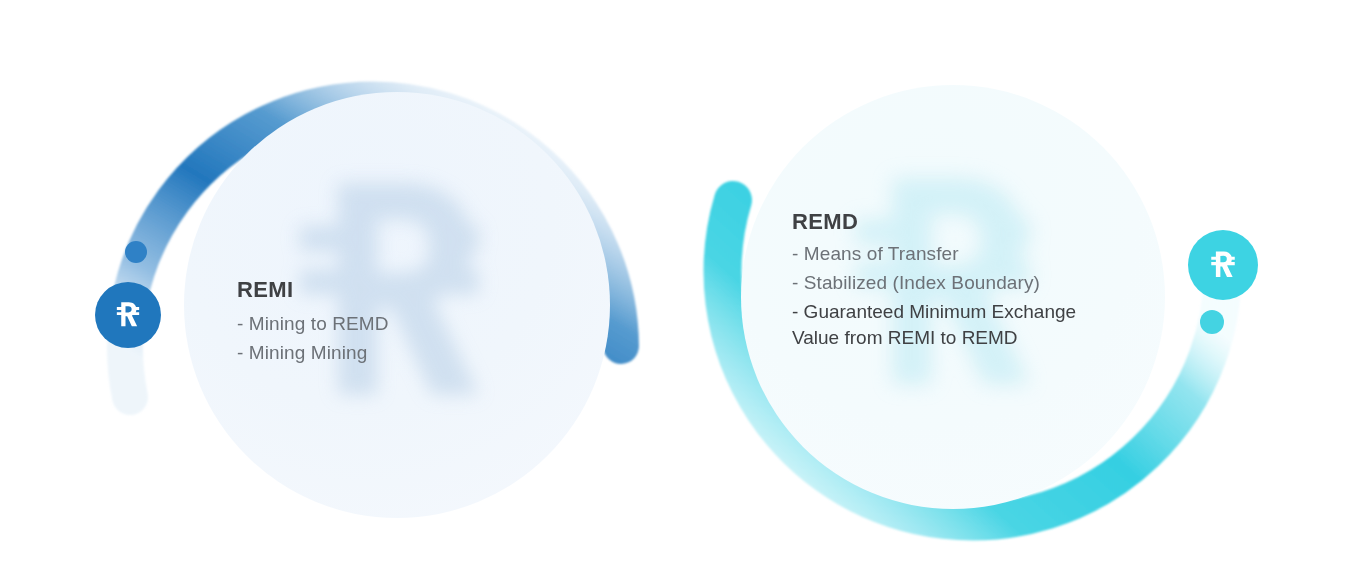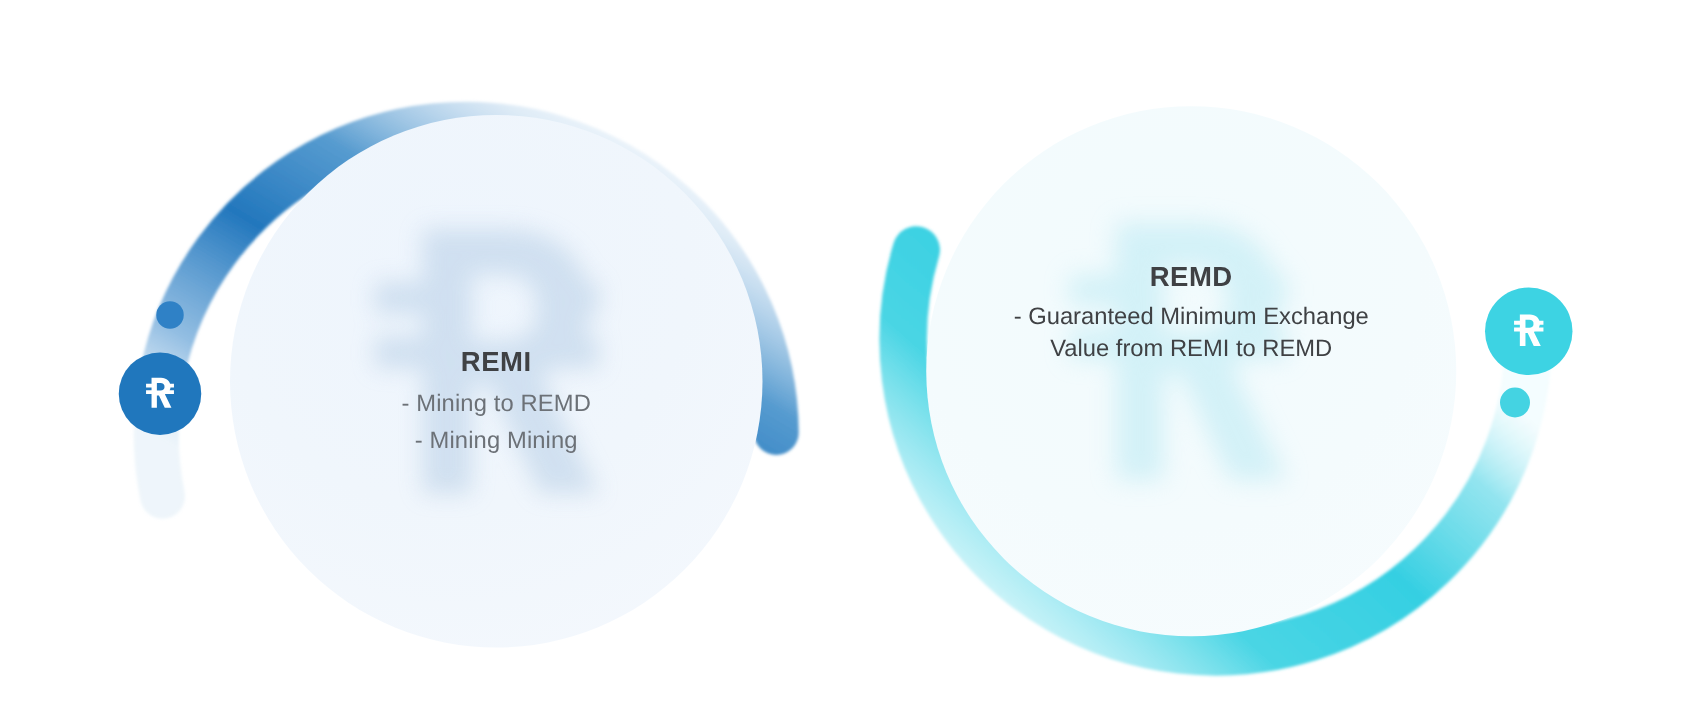--- a/index.html
+++ b/index.html
@@ -24,21 +24,20 @@
   .svg-layer {
     position: absolute;
     left: 0; top: 0;
     width: 1345px;
     height: 562px;
     pointer-events: none;
   }
   
   .text-block {
     position: absolute;
-    text-align: center;
     line-height: 1.0;
   }
   #remi-text-block {
     left: 237px;
     top: 243px;
     width: 320px;
     margin-top: 36px;
   }
   #remd-text-block {
     left: 792px;
@@ -205,20 +204,22 @@
   </svg>
 
   <div class="text-block" id="remi-text-block">
     <div class="card-title">REMI</div>
     <div class="card-line">- Mining to REMD</div>
     <div class="card-line">- Mining Mining</div>
   </div>
 
   <div class="text-block" id="remd-text-block">
     <div class="card-title">REMD</div>
+    <div class="card-line">- Means of Transfer</div>
+    <div class="card-line">- Stabilized (Index Boundary)</div>
     <div class="card-line strong">- Guaranteed Minimum Exchange</div>
     <div class="card-line strong last">Value from REMI to REMD</div>
   </div>
 
   <div class="dot" id="remi-dot"></div>
   <div class="dot" id="remd-dot"></div>
 
   <div class="coin" id="remi-coin">
     <span>
       <svg width="38" height="38" viewBox="0 0 32 32" aria-hidden="true">

